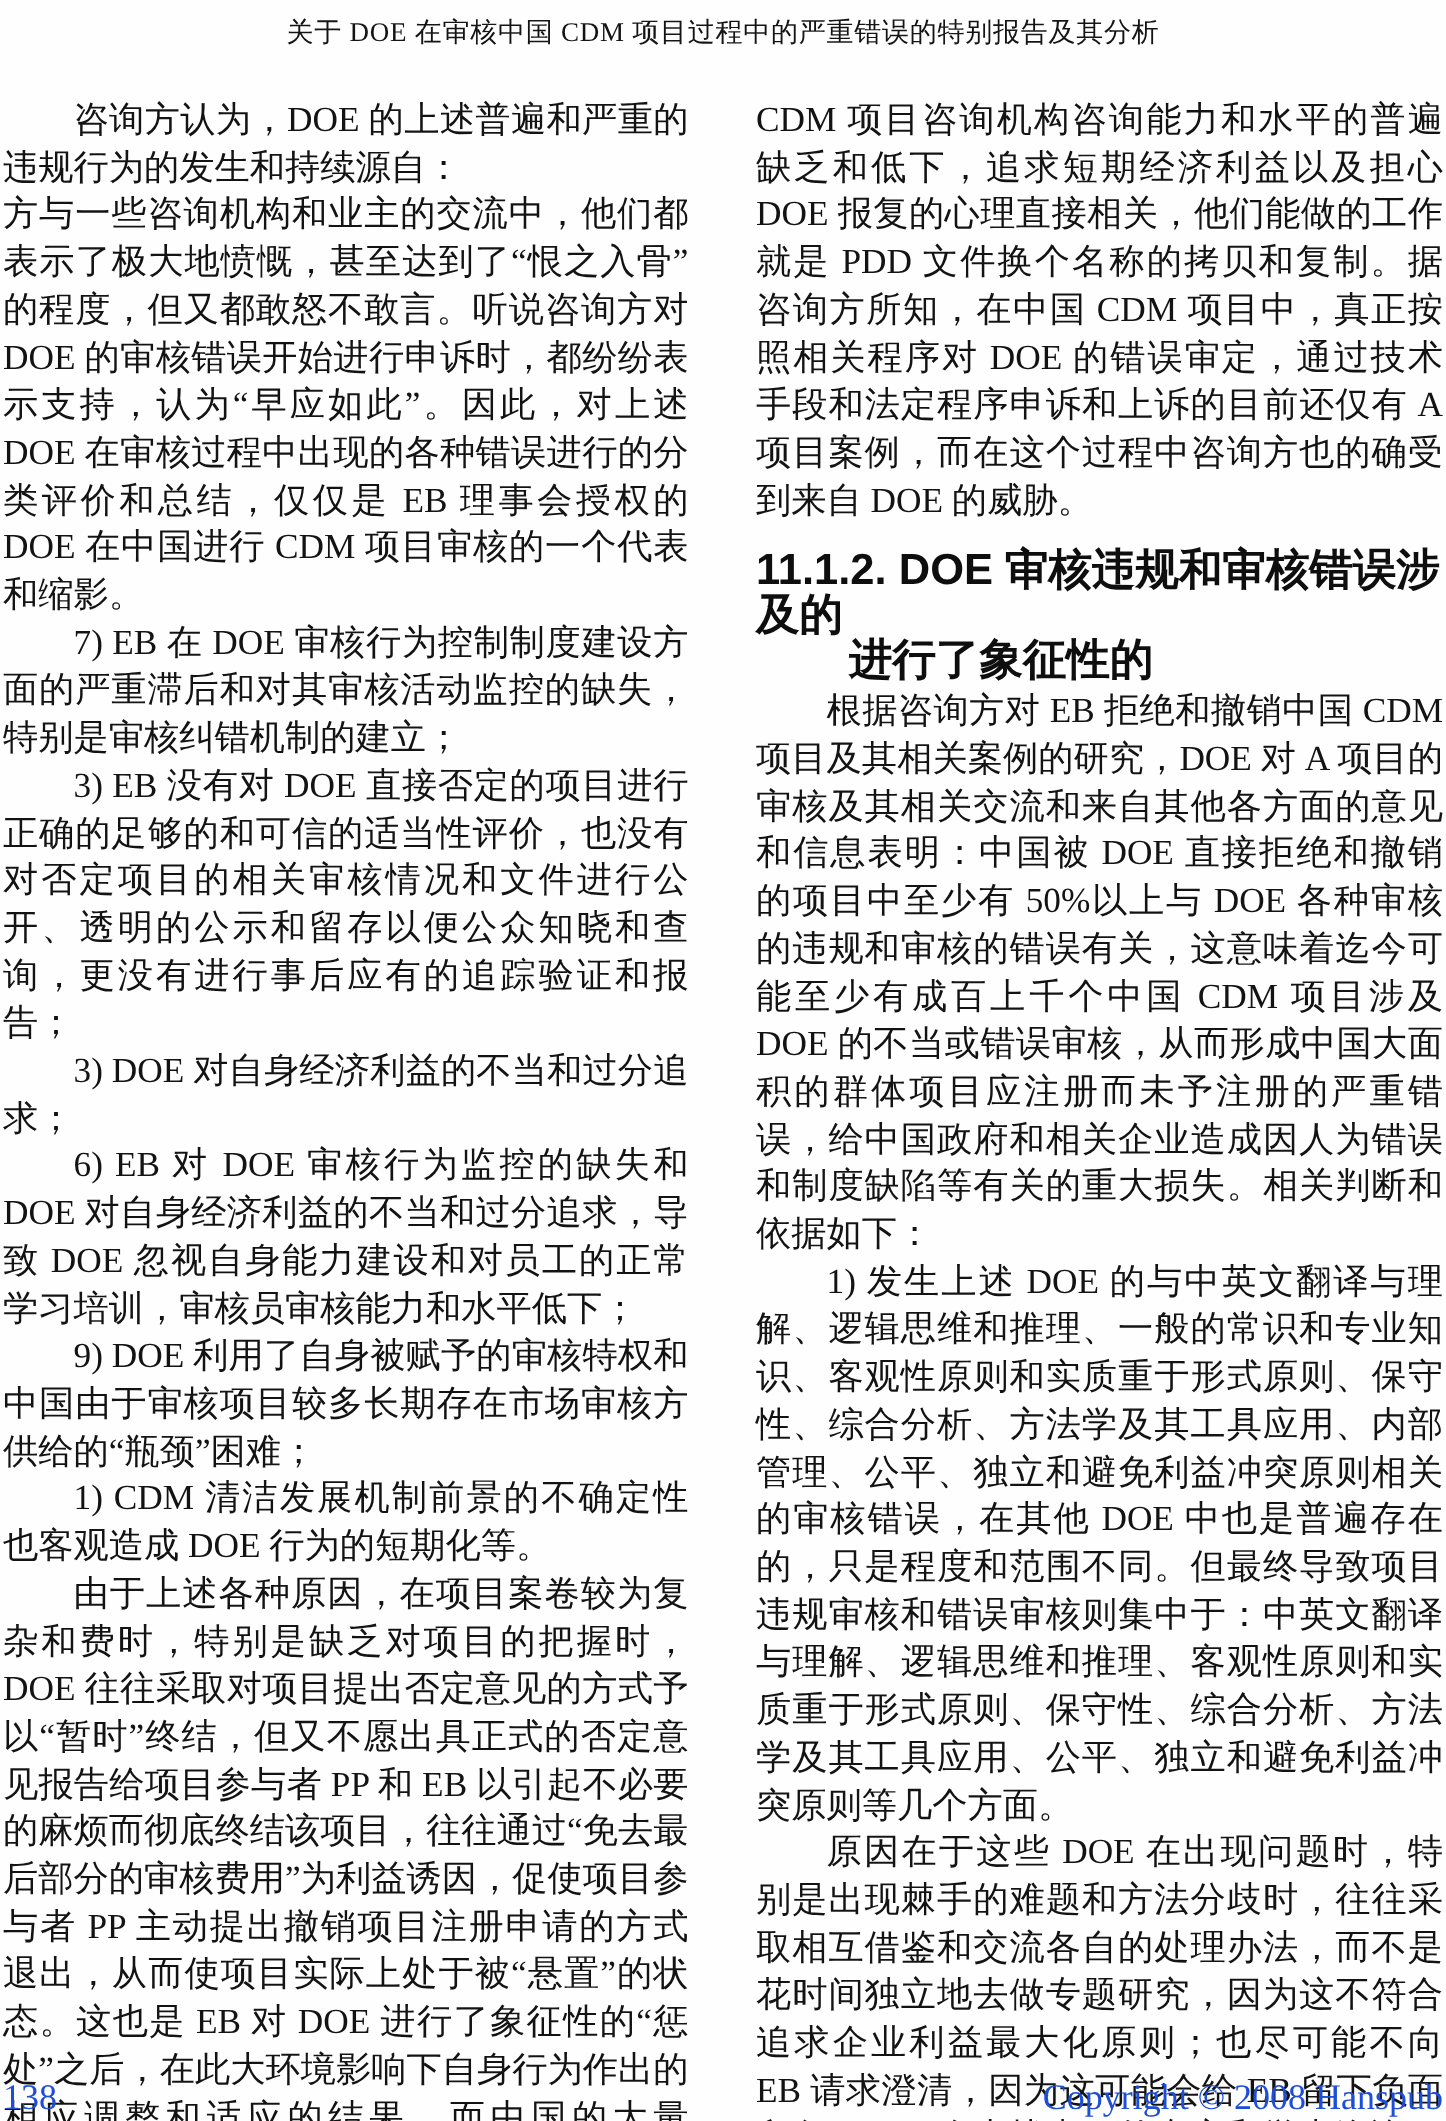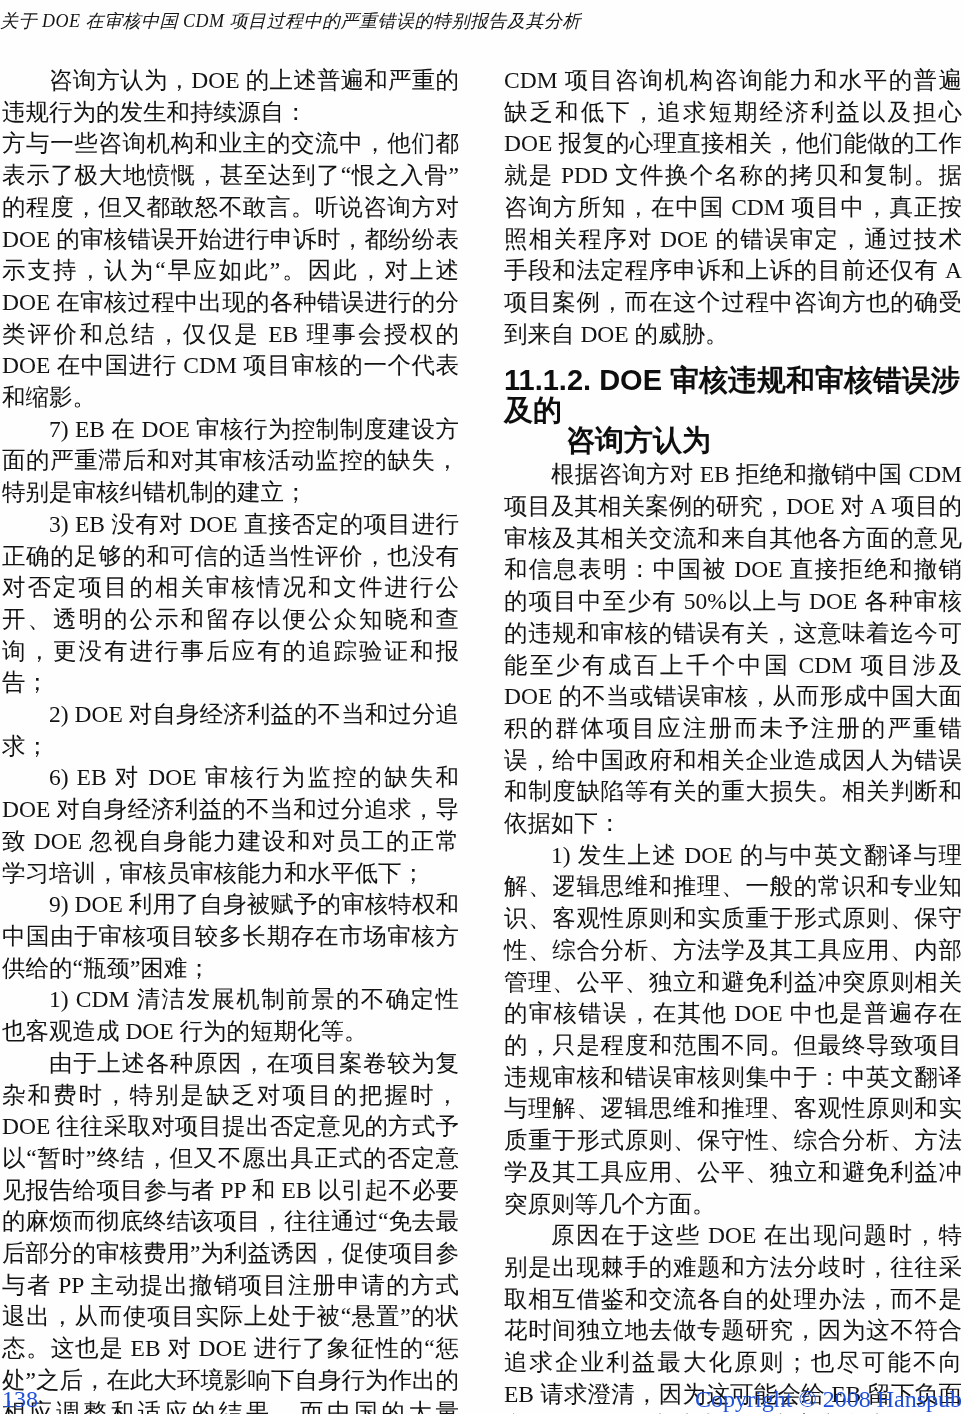--- a/index.html
+++ b/index.html
@@ -13,26 +13,25 @@
     height: 1414px;
     margin: 0 auto;
     background: #fefefe;
     color: #111;
     font-family: "Liberation Serif", "DejaVu Serif", serif;
     overflow: hidden;
     box-sizing: border-box;
   }
   .running-head {
     padding-top: 9px;
-    text-align: left;
+    text-align: center;
     font-size: 18px;
     line-height: 24px;
     letter-spacing: 0.5px;
     color: #141414;
-    font-style: italic;
   }
   .columns {
     display: flex;
     margin-top: 32px;
     padding-left: 2px;
     padding-right: 2px;
   }
   .col {
     box-sizing: border-box;
   }
@@ -93,34 +92,34 @@
 
   <div class="running-head">关于 DOE 在审核中国 CDM 项目过程中的严重错误的特别报告及其分析</div>
 
   <div class="columns">
 
     <div class="col col-left">
       <p class="para indent">咨询方认为，DOE 的上述普遍和严重的违规行为的发生和持续源自：</p>
       <p class="para">方与一些咨询机构和业主的交流中，他们都表示了极大地愤慨，甚至达到了“恨之入骨”的程度，但又都敢怒不敢言。听说咨询方对 DOE 的审核错误开始进行申诉时，都纷纷表示支持，认为“早应如此”。因此，对上述 DOE 在审核过程中出现的各种错误进行的分类评价和总结，仅仅是 EB 理事会授权的 DOE 在中国进行 CDM 项目审核的一个代表和缩影。</p>
       <p class="para indent">7) EB 在 DOE 审核行为控制制度建设方面的严重滞后和对其审核活动监控的缺失，特别是审核纠错机制的建立；</p>
       <p class="para indent">3) EB 没有对 DOE 直接否定的项目进行正确的足够的和可信的适当性评价，也没有对否定项目的相关审核情况和文件进行公开、透明的公示和留存以便公众知晓和查询，更没有进行事后应有的追踪验证和报告；</p>
-      <p class="para indent">2) DOE 对自身经济利益的不当和过分追求；</p>
+      <p class="para indent">3) DOE 对自身经济利益的不当和过分追求；</p>
       <p class="para indent">6) EB 对 DOE 审核行为监控的缺失和 DOE 对自身经济利益的不当和过分追求，导致 DOE 忽视自身能力建设和对员工的正常学习培训，审核员审核能力和水平低下；</p>
       <p class="para indent">9) DOE 利用了自身被赋予的审核特权和中国由于审核项目较多长期存在市场审核方供给的“瓶颈”困难；</p>
       <p class="para indent">1) CDM 清洁发展机制前景的不确定性也客观造成 DOE 行为的短期化等。</p>
       <p class="para indent">由于上述各种原因，在项目案卷较为复杂和费时，特别是缺乏对项目的把握时，DOE 往往采取对项目提出否定意见的方式予以“暂时”终结，但又不愿出具正式的否定意见报告给项目参与者 PP 和 EB 以引起不必要的麻烦而彻底终结该项目，往往通过“免去最后部分的审核费用”为利益诱因，促使项目参与者 PP 主动提出撤销项目注册申请的方式退出，从而使项目实际上处于被“悬置”的状态。这也是 EB 对 DOE 进行了象征性的“惩处”之后，在此大环境影响下自身行为作出的相应调整和适应的结果，而中国的大量 CDM 项目就是这样被在提交 EB 注册前就被 DOE 无情地封杀，并且多数处于“悬置”状态。</p>
 
     </div>
 
     <div class="col col-right">
       <p class="para">CDM 项目咨询机构咨询能力和水平的普遍缺乏和低下，追求短期经济利益以及担心 DOE 报复的心理直接相关，他们能做的工作就是 PDD 文件换个名称的拷贝和复制。据咨询方所知，在中国 CDM 项目中，真正按照相关程序对 DOE 的错误审定，通过技术手段和法定程序申诉和上诉的目前还仅有 A 项目案例，而在这个过程中咨询方也的确受到来自 DOE 的威胁。</p>
 
       <div class="section-heading">
         <div class="h-line1">11.1.2. DOE 审核违规和审核错误涉及的</div>
-        <div class="h-line2">咨询方认为</div>
+        <div class="h-line2">进行了象征性的</div>
       </div>
 
       <p class="para indent">根据咨询方对 EB 拒绝和撤销中国 CDM 项目及其相关案例的研究，DOE 对 A 项目的审核及其相关交流和来自其他各方面的意见和信息表明：中国被 DOE 直接拒绝和撤销的项目中至少有 50%以上与 DOE 各种审核的违规和审核的错误有关，这意味着迄今可能至少有成百上千个中国 CDM 项目涉及 DOE 的不当或错误审核，从而形成中国大面积的群体项目应注册而未予注册的严重错误，给中国政府和相关企业造成因人为错误和制度缺陷等有关的重大损失。相关判断和依据如下：</p>
       <p class="para indent">1) 发生上述 DOE 的与中英文翻译与理解、逻辑思维和推理、一般的常识和专业知识、客观性原则和实质重于形式原则、保守性、综合分析、方法学及其工具应用、内部管理、公平、独立和避免利益冲突原则相关的审核错误，在其他 DOE 中也是普遍存在的，只是程度和范围不同。但最终导致项目违规审核和错误审核则集中于：中英文翻译与理解、逻辑思维和推理、客观性原则和实质重于形式原则、保守性、综合分析、方法学及其工具应用、公平、独立和避免利益冲突原则等几个方面。</p>
       <p class="para indent">原因在于这些 DOE 在出现问题时，特别是出现棘手的难题和方法分歧时，往往采取相互借鉴和交流各自的处理办法，而不是花时间独立地去做专题研究，因为这不符合追求企业利益最大化原则；也尽可能不向 EB 请求澄清，因为这可能会给 EB 留下负面印象；更不会去找真正的专家和学者咨询，因为这不仅要花费额外的咨询费用，也是对自身能力的变相否定。为此咨询方就曾主动向一些 DOE 提出提供难点咨询和重点方面问题的培训建议，但最终无人响应。“有效电量问题”就是最典型的案例，由于 DOE 相互之间的抄袭论证，致使中国很短的时间内就有 15</p>
     </div>
 
   </div>
 
   <div class="footer">

